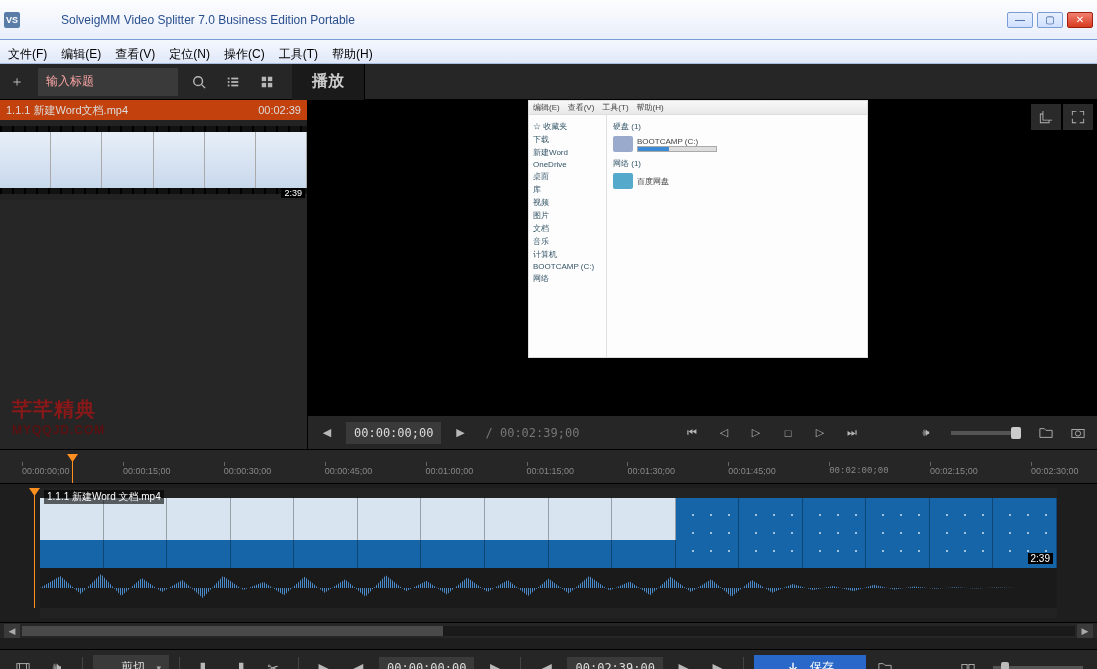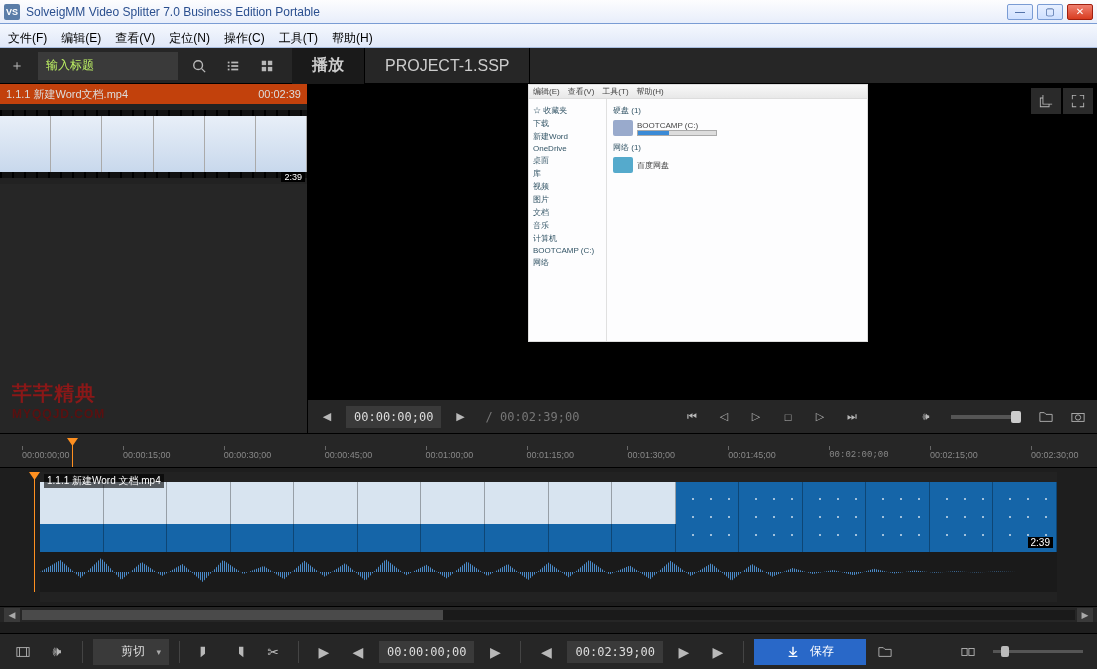--- a/index.html
+++ b/index.html
@@ -1,28 +1,28 @@
 <!DOCTYPE html>
 <html><head>
 <meta charset="utf-8">
 <style>
 * { margin:0; padding:0; box-sizing:border-box; font-family:"Microsoft YaHei",Arial,sans-serif; }
 body { background:#fff; overflow:hidden; width:1097px; height:669px; }
-.titlebar { height:24px; background:linear-gradient(#fdfdfe,#e8eefb); border-bottom:1px solid #7a9cd4; display:flex; align-items:center; padding:0 4px; font-size:12px; color:#000; }
+.titlebar { height:40px; background:linear-gradient(#fdfdfe,#e8eefb); border-bottom:1px solid #7a9cd4; display:flex; align-items:center; padding:0 4px; font-size:12px; color:#000;gap:35px; }
 .titlebar .logo { width:16px; height:16px; background:#5a7da8; color:#fff; font-size:9px; font-weight:bold; display:flex; align-items:center; justify-content:center; border-radius:2px; margin-right:6px; }
 .titlebar .title { flex:1; color:#2a4f8f; }
 .winbtns { display:flex; gap:4px; }
 .winbtn { width:26px; height:16px; border:1px solid #7a9cd4; background:linear-gradient(#e8f0ff,#cfe0ff); border-radius:2px; display:flex; align-items:center; justify-content:center; font-size:10px; color:#2a4f8f; cursor:pointer; }
 .winbtn.close { background:linear-gradient(#f08070,#d83c20); border-color:#a02010; color:#fff; }
 .menubar { height:24px; background:linear-gradient(#f5f8fe,#e0e8f8); border-bottom:1px solid #a8bde0; display:flex; align-items:flex-end; padding:0 8px; font-size:12px; gap:14px; }
 .menuitem { cursor:pointer; color:#000; }
 .app { background:#1a1a1a; height:calc(669px - 48px); display:flex; flex-direction:column; }
 .toolbar { height:36px; background:#262626; display:flex; align-items:center; border-bottom:1px solid #000; }
 .tbtn { width:34px; height:34px; display:flex; align-items:center; justify-content:center; color:#b8b8b8; cursor:pointer; font-size:14px; }
-.searchbox { flex:0 0 140px; height:28px; background:#3a3a3a; margin:0 4px; display:flex; align-items:center; padding:0 8px; color:#bef264; font-size:12px; }
+.searchbox { flex:0 0 140px; height:28px; background:#3a3a3a; margin:0 4px; display:flex; align-items:center; padding:0 8px; color:#fca5a5; font-size:12px; }
 .tabs { display:flex; align-items:stretch; height:36px; margin-left:8px; }
 .tab { padding:8px 20px; display:flex; align-items:center; color:#ccc; font-size:16px; cursor:pointer; border-right:1px solid #000; }
 .tab.active { background:#1a1a1a; font-weight:bold; }
 .middle { flex:1; display:flex; min-height:0; }
 .leftpanel { width:308px; background:#262626; display:flex; flex-direction:column; border-right:1px solid #000; }
 .cliphead { height:20px; background:#c2410c; display:flex; align-items:center; padding:0 6px; color:#ddd; font-size:11px;text-align:right; }
 .cliphead .dur { margin-left:auto; }
 .filmstrip { height:80px; background:#111; border-top:6px solid #222; border-bottom:6px solid #222; background-image:
  linear-gradient(90deg,#000 0 2px,transparent 2px 12px),
  linear-gradient(90deg,#000 0 2px,transparent 2px 12px);
@@ -136,21 +136,20 @@
     <div class="tbtn">
         <svg viewBox="0 0 16 16">
           <rect x="2" y="2" width="5" height="5"></rect>
           <rect x="9" y="2" width="5" height="5"></rect>
           <rect x="2" y="9" width="5" height="5"></rect>
           <rect x="9" y="9" width="5" height="5"></rect>
         </svg>
       </div>
     <div class="tabs">
       <div class="tab active">播放</div>
-      <div class="tab">PROJECT-1.SSP</div>
     </div>
   </div>
 
   <div class="middle">
     <div class="leftpanel">
       <div class="cliphead">
         <span>1.1.1 新建Word文档.mp4</span>
         <span class="dur">00:02:39</span>
       </div>
       <div class="filmstrip">

